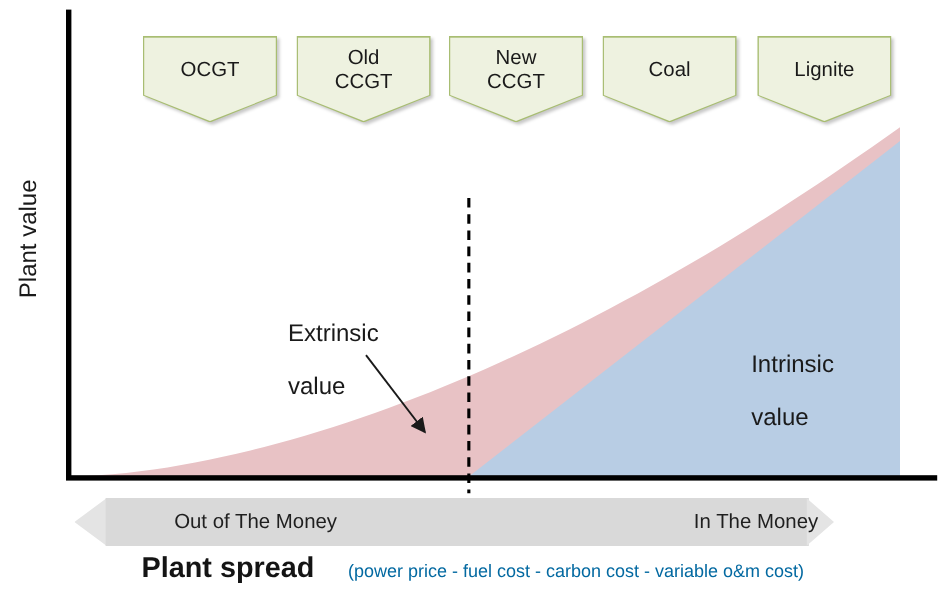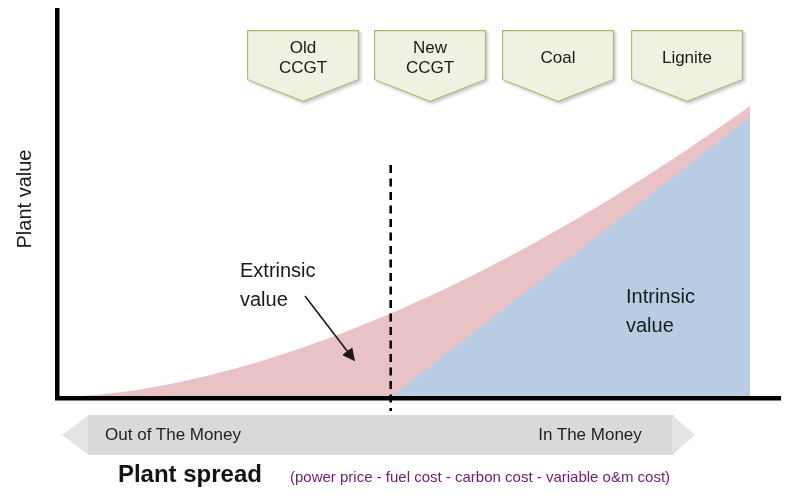--- a/index.html
+++ b/index.html
@@ -23,21 +23,21 @@
     clip-path:polygon(0 0,100% 0,100% 69%,50% 100%,0 69%);
     display:flex;align-items:center;justify-content:center;
     padding-bottom:16px;box-sizing:border-box;
   }
   .badge-label{
     font-size:17px;line-height:1.16;text-align:center;white-space:pre-line;color:#1a1a1a;
   }
 
   
   .region-label{
-    position:absolute;font-size:20px;line-height:29px;color:#1a1a1a;
+    position:absolute;font-size:20px;line-height:44px;color:#1a1a1a;
   }
   .extrinsic{left:240px;top:256px;width:100px;}
   .intrinsic{left:607px;top:282px;width:100px;margin-left:19px;}
 
   
   .y-axis-label{
     position:absolute;left:-54px;top:186px;width:160px;height:26px;
     transform:rotate(-90deg);text-align:center;font-size:20px;color:#1a1a1a;
   }
 
@@ -52,33 +52,33 @@
     position:absolute;left:26px;right:21px;top:0;height:100%;
     background:var(--band-fill,#d9d9d9);
   }
   .band-tip-right{
     position:absolute;right:0;top:0;width:23px;height:100%;
     background:var(--band-tip,#e4e4e4);
     clip-path:polygon(0 0,100% 50%,0 100%);
   }
   .band-label{
     position:absolute;top:0;height:100%;display:flex;align-items:center;
-    transform:translateX(-50%);font-size:17px;white-space:nowrap;color:#1f1f1f;
+    transform:translateX(-50%);font-size:17px;white-space:nowrap;color:#1f1f1f;margin-left:40px;
   }
   .band-label.l1{left:111px;}
   .band-label.l2{left:328px;}
   .band-label.l3{left:528px;text-align:center;}
 
   
   .title-row{
     position:absolute;left:0;top:460px;width:100%;
     display:flex;justify-content:center;align-items:baseline;gap:28px;
   }
   .title-main{font-size:24px;font-weight:600;color:#141414;white-space:nowrap;}
-  .title-sub{font-size:15px;color:#701a75;white-space:nowrap;}
+  .title-sub{font-size:15px;color:#0369a1;white-space:nowrap;}
 </style>
 </head>
 <body>
 
 <div class="stage">
 
   <svg id="chart-svg" width="788" height="498" viewBox="0 0 788 498">
     <defs>
       <marker id="arrowhead" markerWidth="9" markerHeight="8" refX="7" refY="4" orient="auto">
         <path d="M0,0 L8,4 L0,8 Z" fill="#1a1a1a"></path>
@@ -87,20 +87,26 @@
     <path id="extrinsic-area" d="M59,397 L59.0,397.0 L70.5,396.7 L82.0,396.1 L93.6,395.2 L105.1,394.1 L116.6,392.7 L128.1,391.2 L139.6,389.5 L151.1,387.5 L162.6,385.4 L174.2,383.2 L185.7,380.7 L197.2,378.1 L208.7,375.4 L220.2,372.5 L231.8,369.4 L243.3,366.2 L254.8,362.9 L266.3,359.4 L277.8,355.8 L289.3,352.0 L300.9,348.2 L312.4,344.1 L323.9,340.0 L335.4,335.7 L346.9,331.3 L358.4,326.8 L369.9,322.1 L381.5,317.3 L393.0,312.5 L404.5,307.4 L416.0,302.3 L427.5,297.0 L439.1,291.7 L450.6,286.2 L462.1,280.6 L473.6,274.9 L485.1,269.1 L496.6,263.1 L508.2,257.1 L519.7,250.9 L531.2,244.7 L542.7,238.3 L554.2,231.8 L565.7,225.2 L577.3,218.6 L588.8,211.8 L600.3,204.9 L611.8,197.9 L623.3,190.8 L634.8,183.6 L646.4,176.2 L657.9,168.8 L669.4,161.3 L680.9,153.7 L692.4,146.0 L703.9,138.2 L715.4,130.3 L727.0,122.3 L738.5,114.2 L750.0,106.0 L750,397 Z" fill="#e8c2c5"></path>
     <path id="intrinsic-area" d="M390.7,397 L750,397 L750,117.6 Z" fill="#b8cde4"></path>
     <line id="strike-line" x1="390.7" y1="165" x2="390.7" y2="411" stroke="#000" stroke-width="2.6" stroke-dasharray="8 5.5"></line>
     <line x1="305" y1="296" x2="354" y2="360" stroke="#1a1a1a" stroke-width="1.6" marker-end="url(#arrowhead)"></line>
     <rect x="55" y="8" width="4.5" height="392" fill="#000"></rect>
     <rect x="55" y="396" width="726" height="4.5" fill="#000"></rect>
   </svg>
 
   <div class="y-axis-label">Plant value</div>
 
+  <div class="badge" style="left:119px">
+    <div class="badge-outer"></div>
+    <div class="badge-inner">
+      <span class="badge-label">OCGT</span>
+    </div>
+  </div>
   <div class="badge" style="left:247px">
     <div class="badge-outer"></div>
     <div class="badge-inner">
       <span class="badge-label">Old
 CCGT</span>
     </div>
   </div>
   <div class="badge" style="left:374px">
     <div class="badge-outer"></div>
     <div class="badge-inner">

